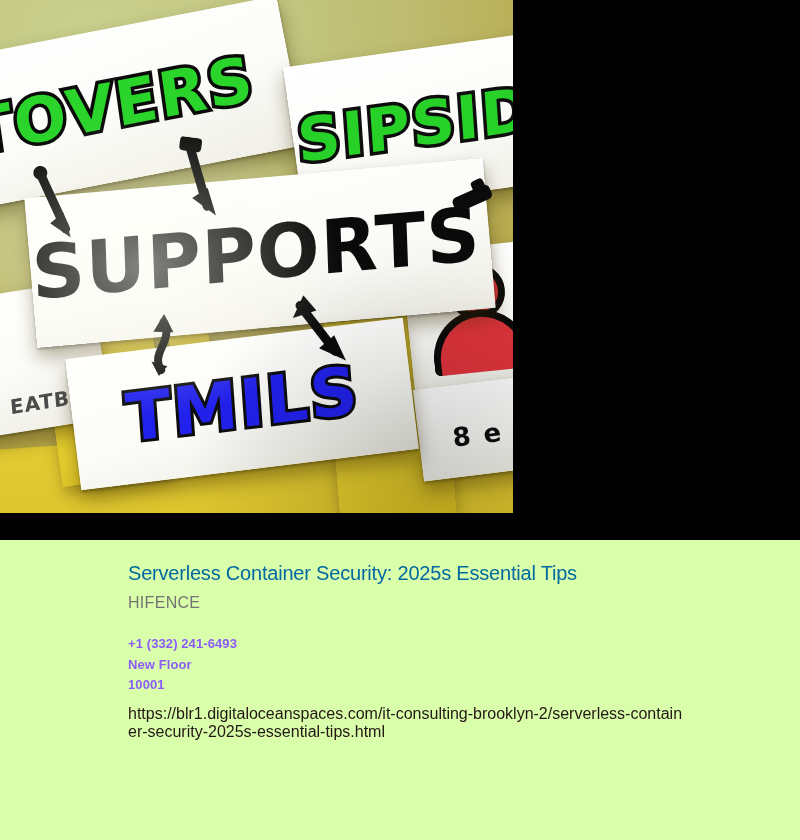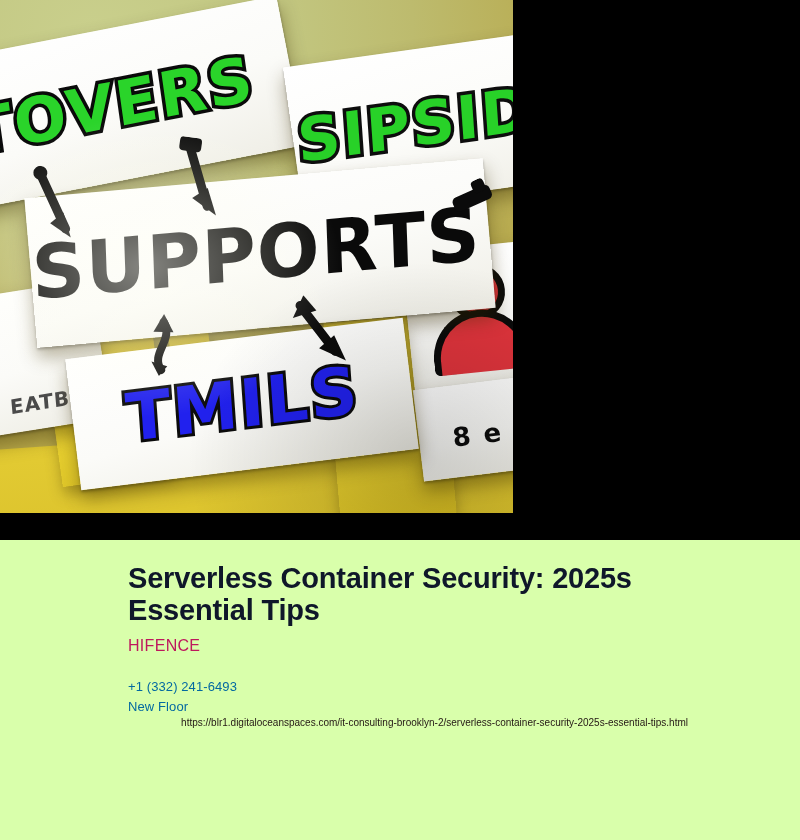--- a/index.html
+++ b/index.html
@@ -168,35 +168,35 @@
   #arrow-5{left:452px;top:182px;transform:rotate(-24deg);}
 
   
   #info-panel{
     position:absolute;left:0;top:540px;width:800px;height:300px;
     background:#d9ffab;
   }
   #info-inner{padding:22px 112px 0 128px;}
 
   #page-title{
-    font-size:29px;line-height:1.12;font-weight:700;
-    color:#0f172a;margin:0 0 10px 0;letter-spacing:-.2px;
+    font-size:20px;line-height:1.12;font-weight:400;
+    color:#0369a1;margin:0 0 10px 0;letter-spacing:-.2px;
   }
   #brand-name{
-    font-size:16px;color:#be185d;margin:0 0 22px 0;font-weight:400;
+    font-size:16px;color:#737373;margin:0 0 22px 0;font-weight:400;
     letter-spacing:.3px;
   }
   .contact-line{
-    font-size:13px;color:#0369a1;line-height:1.55;margin:0;
+    font-size:13px;color:#8b5cf6;line-height:1.55;margin:0;
     letter-spacing:.1px;
+    font-weight:bold;
   }
   #page-url{
-    font-size:10px;color:#231714;margin-top:0;letter-spacing:0;
+    font-size:16px;color:#231714;margin-top:10px;letter-spacing:0;
     word-break:break-all;
-    text-align:right;
   }
 </style>
 </head>
 <body>
 
 <div id="media-area">
 
   <div id="hero-image">
 
     <div id="floor-yellow"></div>
@@ -270,17 +270,18 @@
 </div>
 
 <div id="info-panel">
   <div id="info-inner">
     <h1 id="page-title">Serverless Container Security: 2025s Essential Tips</h1>
     <div id="brand-name">HIFENCE</div>
 
     <div>
       <p class="contact-line">+1 (332) 241-6493</p>
       <p class="contact-line">New Floor</p>
+      <p class="contact-line">10001</p>
     </div>
 
     <div id="page-url">https://blr1.digitaloceanspaces.com/it-consulting-brooklyn-2/serverless-container-security-2025s-essential-tips.html</div>
   </div>
 </div>
 
 </body></html>

